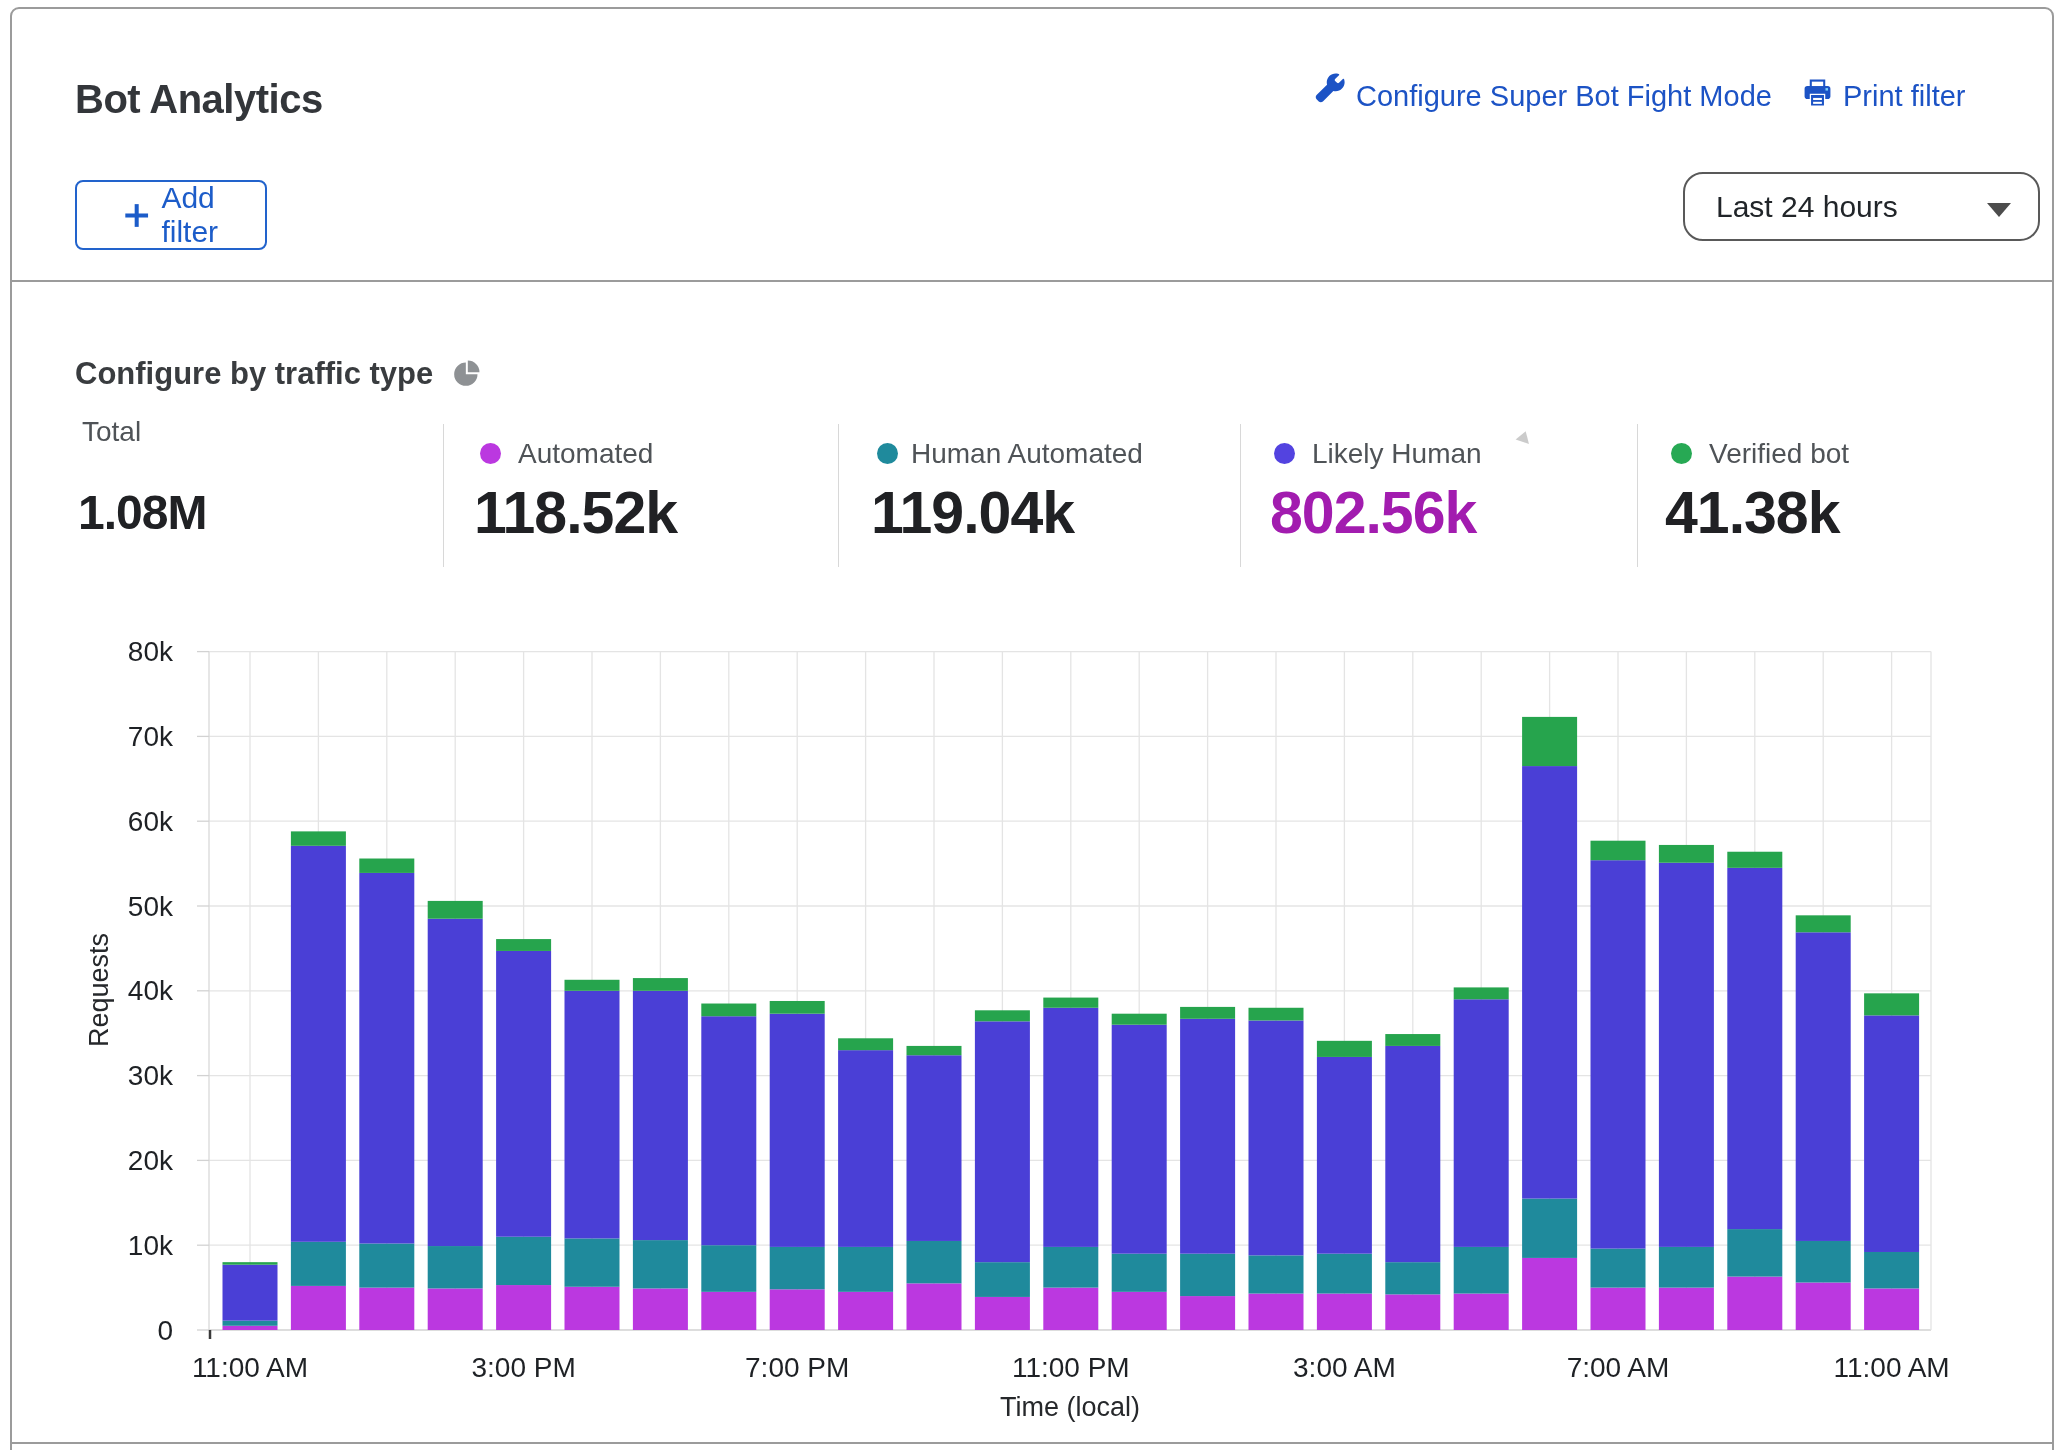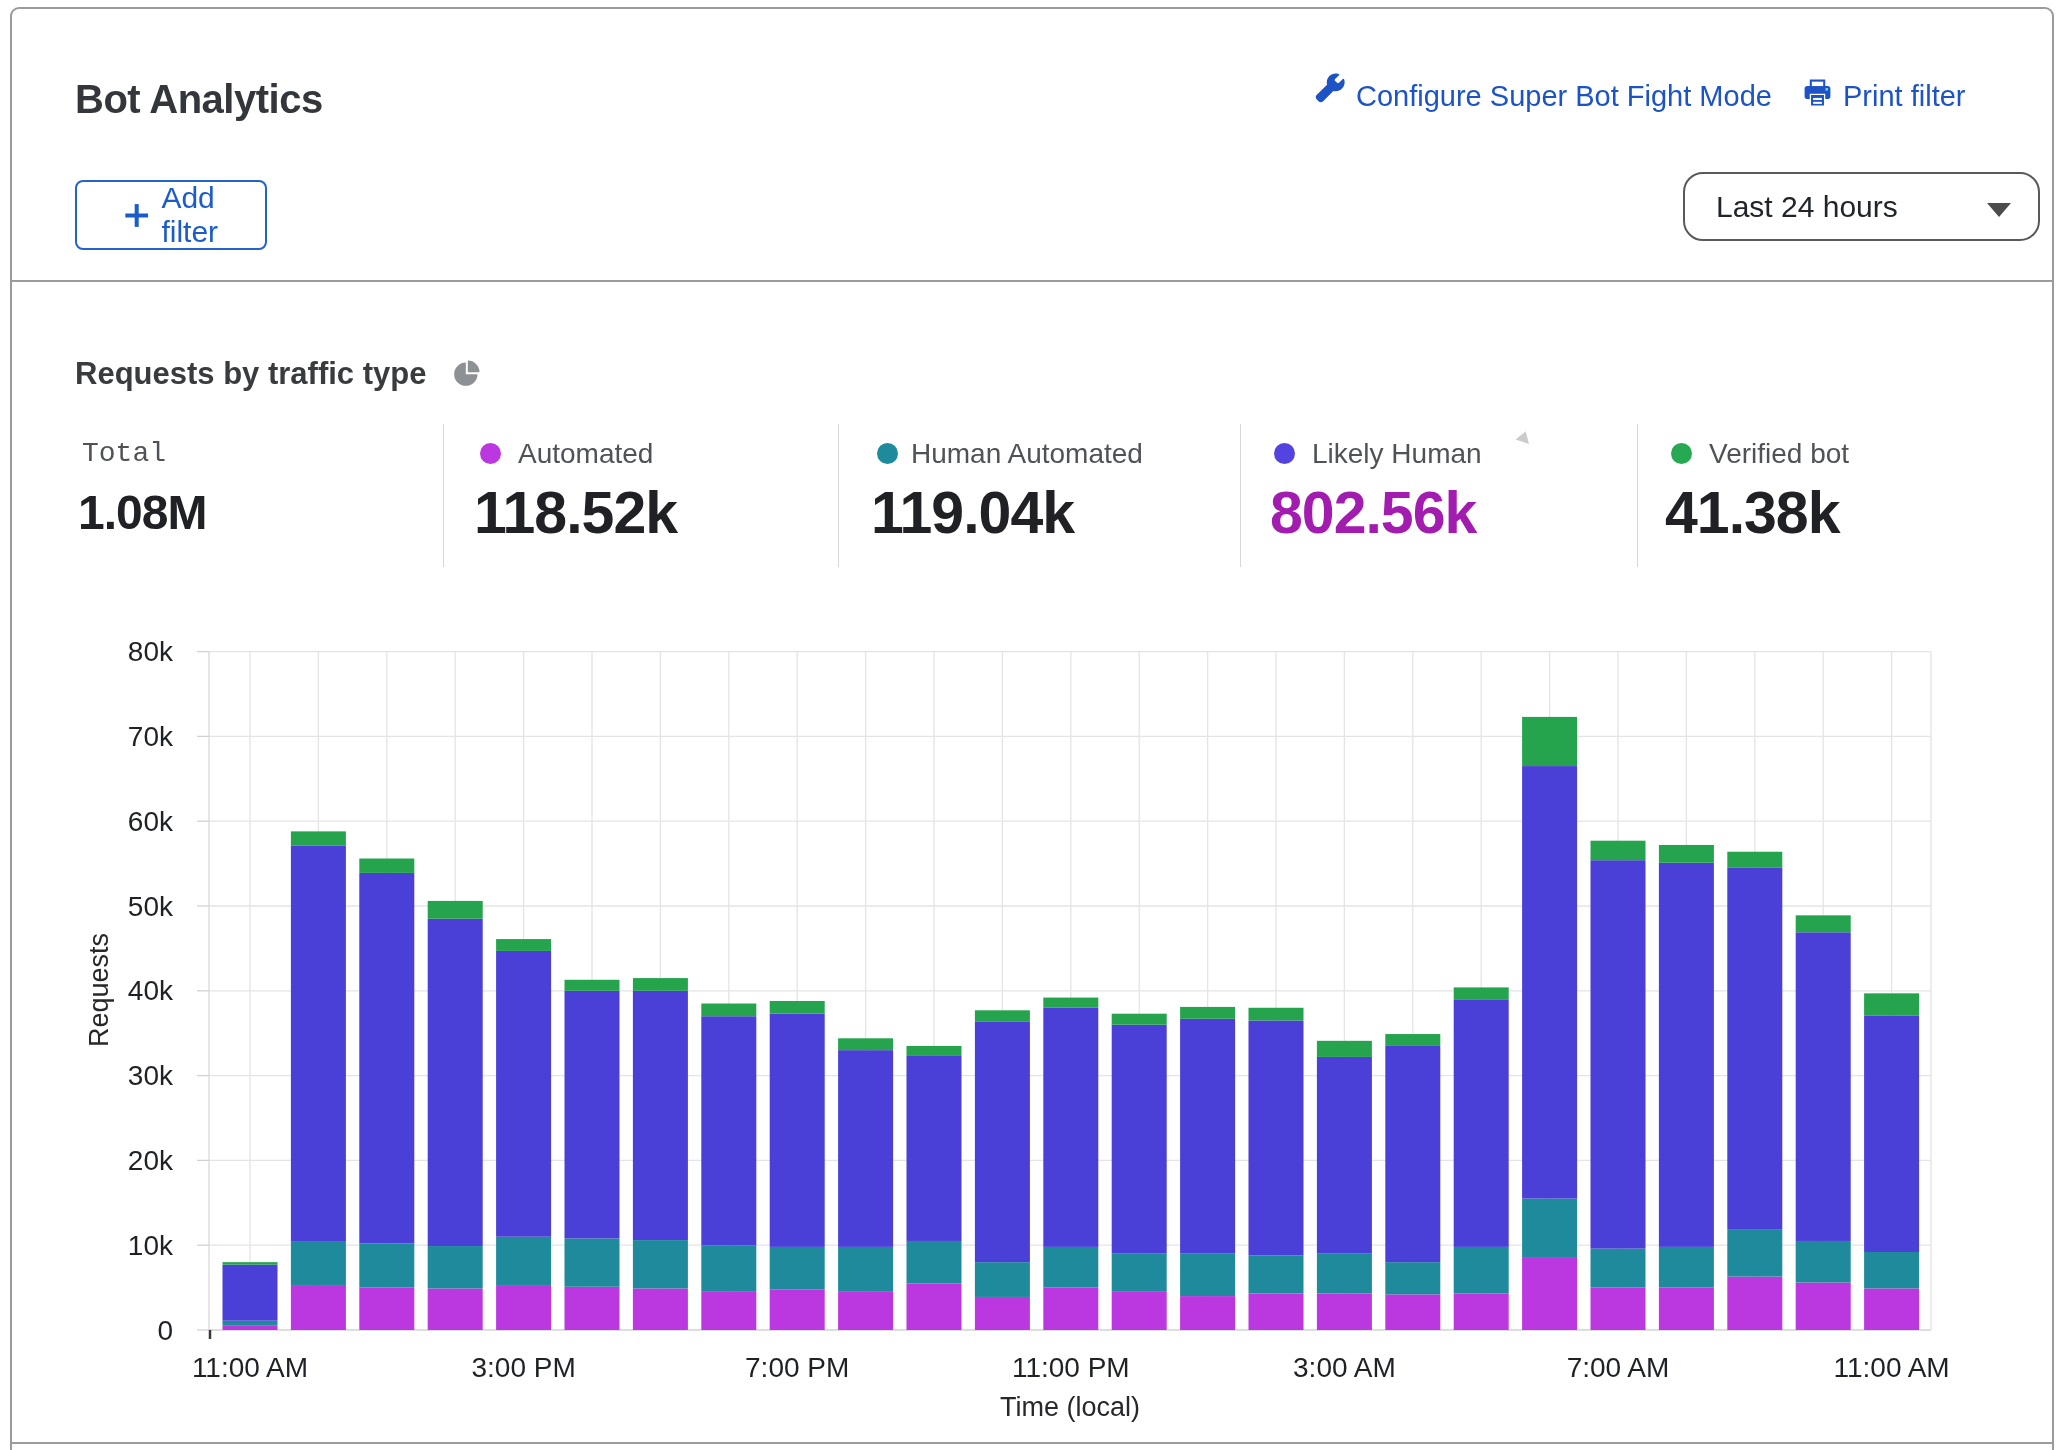--- a/index.html
+++ b/index.html
@@ -36,32 +36,32 @@
       <rect x="1.5" y="12.2" width="26" height="4.6" fill="#1c5cc9"></rect>
     </svg>
   <span style="font-size:30px;">Add filter</span>
 </div>
 
 <div class="abs" style="left:1683px; top:172px; width:357px; height:69px; border:2px solid #595959; border-radius:20px; display:flex; align-items:center;">
   <span style="font-size:30px; color:#212529; margin-left:31px;">Last 24 hours</span>
   <span style="position:absolute; right:27px; top:29px; width:0; height:0; border-left:12px solid transparent; border-right:12px solid transparent; border-top:14px solid #4c4c4c;"></span>
 </div>
 
-<div class="abs" style="left:75px; top:356px; font-size:31px; font-weight:700; color:#393c3f;">Requests by traffic type</div>
+<div class="abs" style="left:75px; top:356px; font-size:31px; font-weight:700; color:#393c3f;">Configure by traffic type</div>
 <svg class="abs" style="left:453px; top:359px;" width="28" height="28" viewBox="0 0 24 24">
   <path fill="#8e9194" d="M11 3 A 10 10 0 1 0 21 13 L 11 13 Z"></path>
   <path fill="#8e9194" d="M12.7 1.3 A 10 10 0 0 1 22.7 11.3 L 12.7 11.3 Z"></path>
 </svg>
 
 <div class="abs" style="left:443px; top:424px; width:1px; height:143px; background:#d8d8d8;"></div>
 <div class="abs" style="left:838px; top:424px; width:1px; height:143px; background:#d8d8d8;"></div>
 <div class="abs" style="left:1240px; top:424px; width:1px; height:143px; background:#d8d8d8;"></div>
 <div class="abs" style="left:1637px; top:424px; width:1px; height:143px; background:#d8d8d8;"></div>
 
-<div class="abs" style="left:82px; top:438px; font-size:28px; color:#4f5357;font-family:Liberation Mono, monospace;">Total</div>
+<div class="abs" style="left:82px; top:416px; font-size:28px; color:#4f5357;">Total</div>
 <div class="abs" style="left:78px; top:483px; font-size:48px; font-weight:700; color:#202124; line-height:60px; letter-spacing:-1px;">1.08M</div>
 
 <div class="abs" style="left:480px; top:443px; width:21px; height:21px; border-radius:50%; background:#bb38e0;"></div>
 <div class="abs" style="left:518px; top:438px; font-size:28px; color:#4f5357;text-align:center;">Automated</div>
 <div class="abs" style="left:474px; top:483px; font-size:59px; font-weight:700; color:#202124; line-height:60px; letter-spacing:-1px;">118.52k</div>
 
 <div class="abs" style="left:877px; top:443px; width:21px; height:21px; border-radius:50%; background:#1f8a9c;"></div>
 <div class="abs" style="left:911px; top:438px; font-size:28px; color:#4f5357;">Human Automated</div>
 <div class="abs" style="left:871px; top:483px; font-size:59px; font-weight:700; color:#202124; line-height:60px; letter-spacing:-1px;">119.04k</div>
 

